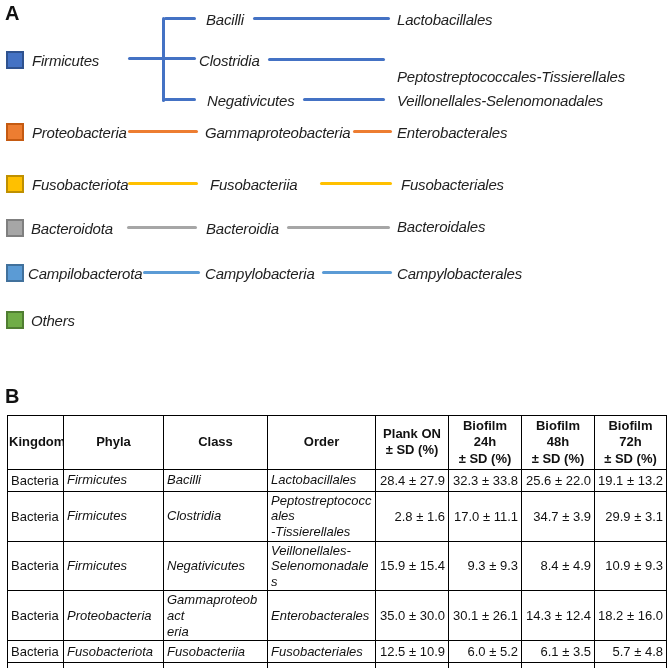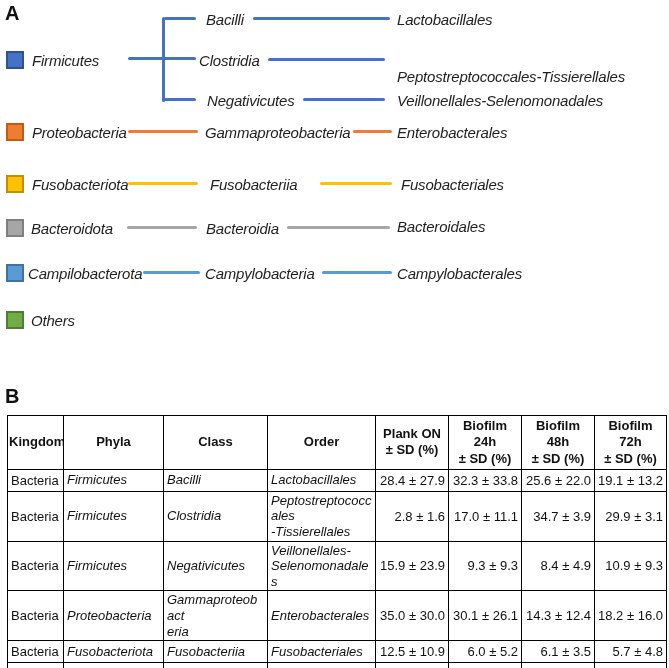--- a/index.html
+++ b/index.html
@@ -181,21 +181,21 @@
               <td class="c-num">17.0 ± 11.1</td>
               <td class="c-num">34.7 ± 3.9</td>
               <td class="c-num">29.9 ± 3.1</td>
             </tr>
             <tr style="height: 31px;">
               <td class="c-kingdom">Bacteria</td>
               <td class="c-ital">Firmicutes</td>
               <td class="c-ital">Negativicutes</td>
               <td class="c-ital">Veillonellales-
 Selenomonadales</td>
-              <td class="c-num">15.9 ± 23.9</td>
+              <td class="c-num">15.9 ± 15.4</td>
               <td class="c-num">9.3 ± 9.3</td>
               <td class="c-num">8.4 ± 4.9</td>
               <td class="c-num">10.9 ± 9.3</td>
             </tr>
             <tr style="height: 32px;">
               <td class="c-kingdom">Bacteria</td>
               <td class="c-ital">Proteobacteria</td>
               <td class="c-ital">Gammaproteobact
 eria</td>
               <td class="c-ital">Enterobacterales</td>

